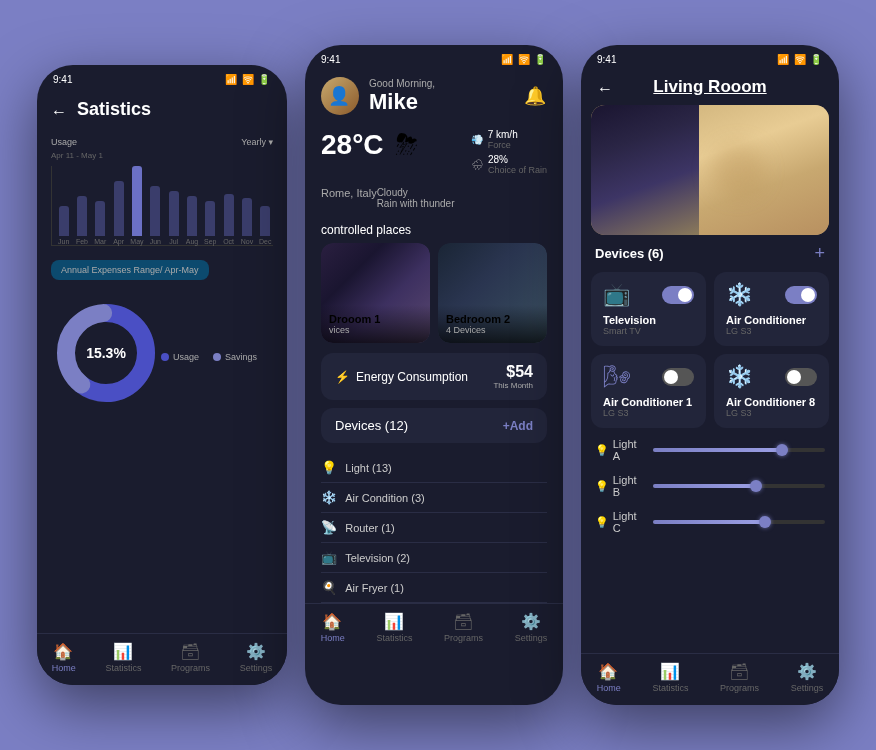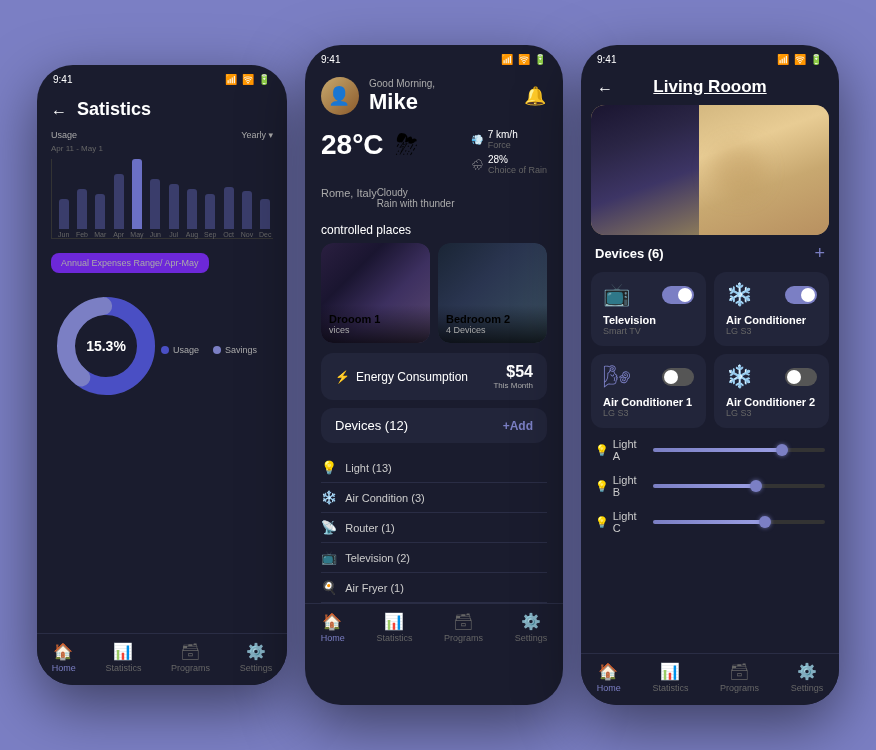--- a/index.html
+++ b/index.html
@@ -53,21 +53,21 @@
       align-items: center;
       gap: 2px;
       font-size: 9px;
       color: #666;
       cursor: pointer;
     }
     .nav-item.active { color: #7b7fc4; }
     .nav-icon { font-size: 16px; }
 
     
-    .stats-content { padding: 0 14px; flex: 1; overflow: hidden; }
+    .stats-content { padding: 0 14px; flex: 1; overflow: hidden; margin-top: 7px; }
     .stats-header {
       display: flex;
       align-items: center;
       gap: 10px;
       padding: 10px 14px;
       color: #fff;
     }
     .back-btn { color: #fff; font-size: 16px; cursor: pointer; }
     .stats-title { font-size: 18px; font-weight: 600; color: #fff; }
 
@@ -109,21 +109,21 @@
       width: 10px;
       border-radius: 3px 3px 0 0;
       background: #3a3d6b;
     }
     .bar.active { background: #6b70c4; }
     .bar-label { font-size: 7px; color: #666; }
 
     .chart-container { position: relative; }
 
     .expenses-tag {
-      background: #6d28d9;
+      background: #0c4a6e;
       border-radius: 8px;
       padding: 5px 10px;
       font-size: 9px;
       color: #aaa;
       margin: 10px 0;
       display: inline-block;
     }
 
     .donut-container {
       display: flex;
@@ -714,21 +714,21 @@
       <div class="device-card-name">Air Conditioner 1</div>
       <div class="device-card-sub">LG S3</div>
     </div>
       <div class="device-card">
       <div class="device-card-header">
         <span class="device-card-icon">❄️</span>
         <div class="toggle off">
           <div class="toggle-thumb"></div>
         </div>
       </div>
-      <div class="device-card-name">Air Conditioner 2</div>
+      <div class="device-card-name">Air Conditioner 8</div>
       <div class="device-card-sub">LG S3</div>
     </div>
     </div>
 
   <div class="light-section" id="light-section-el">
       <div class="light-row">
       <div class="light-label">
         <span>💡</span>
         <span>Light A</span>
       </div>

